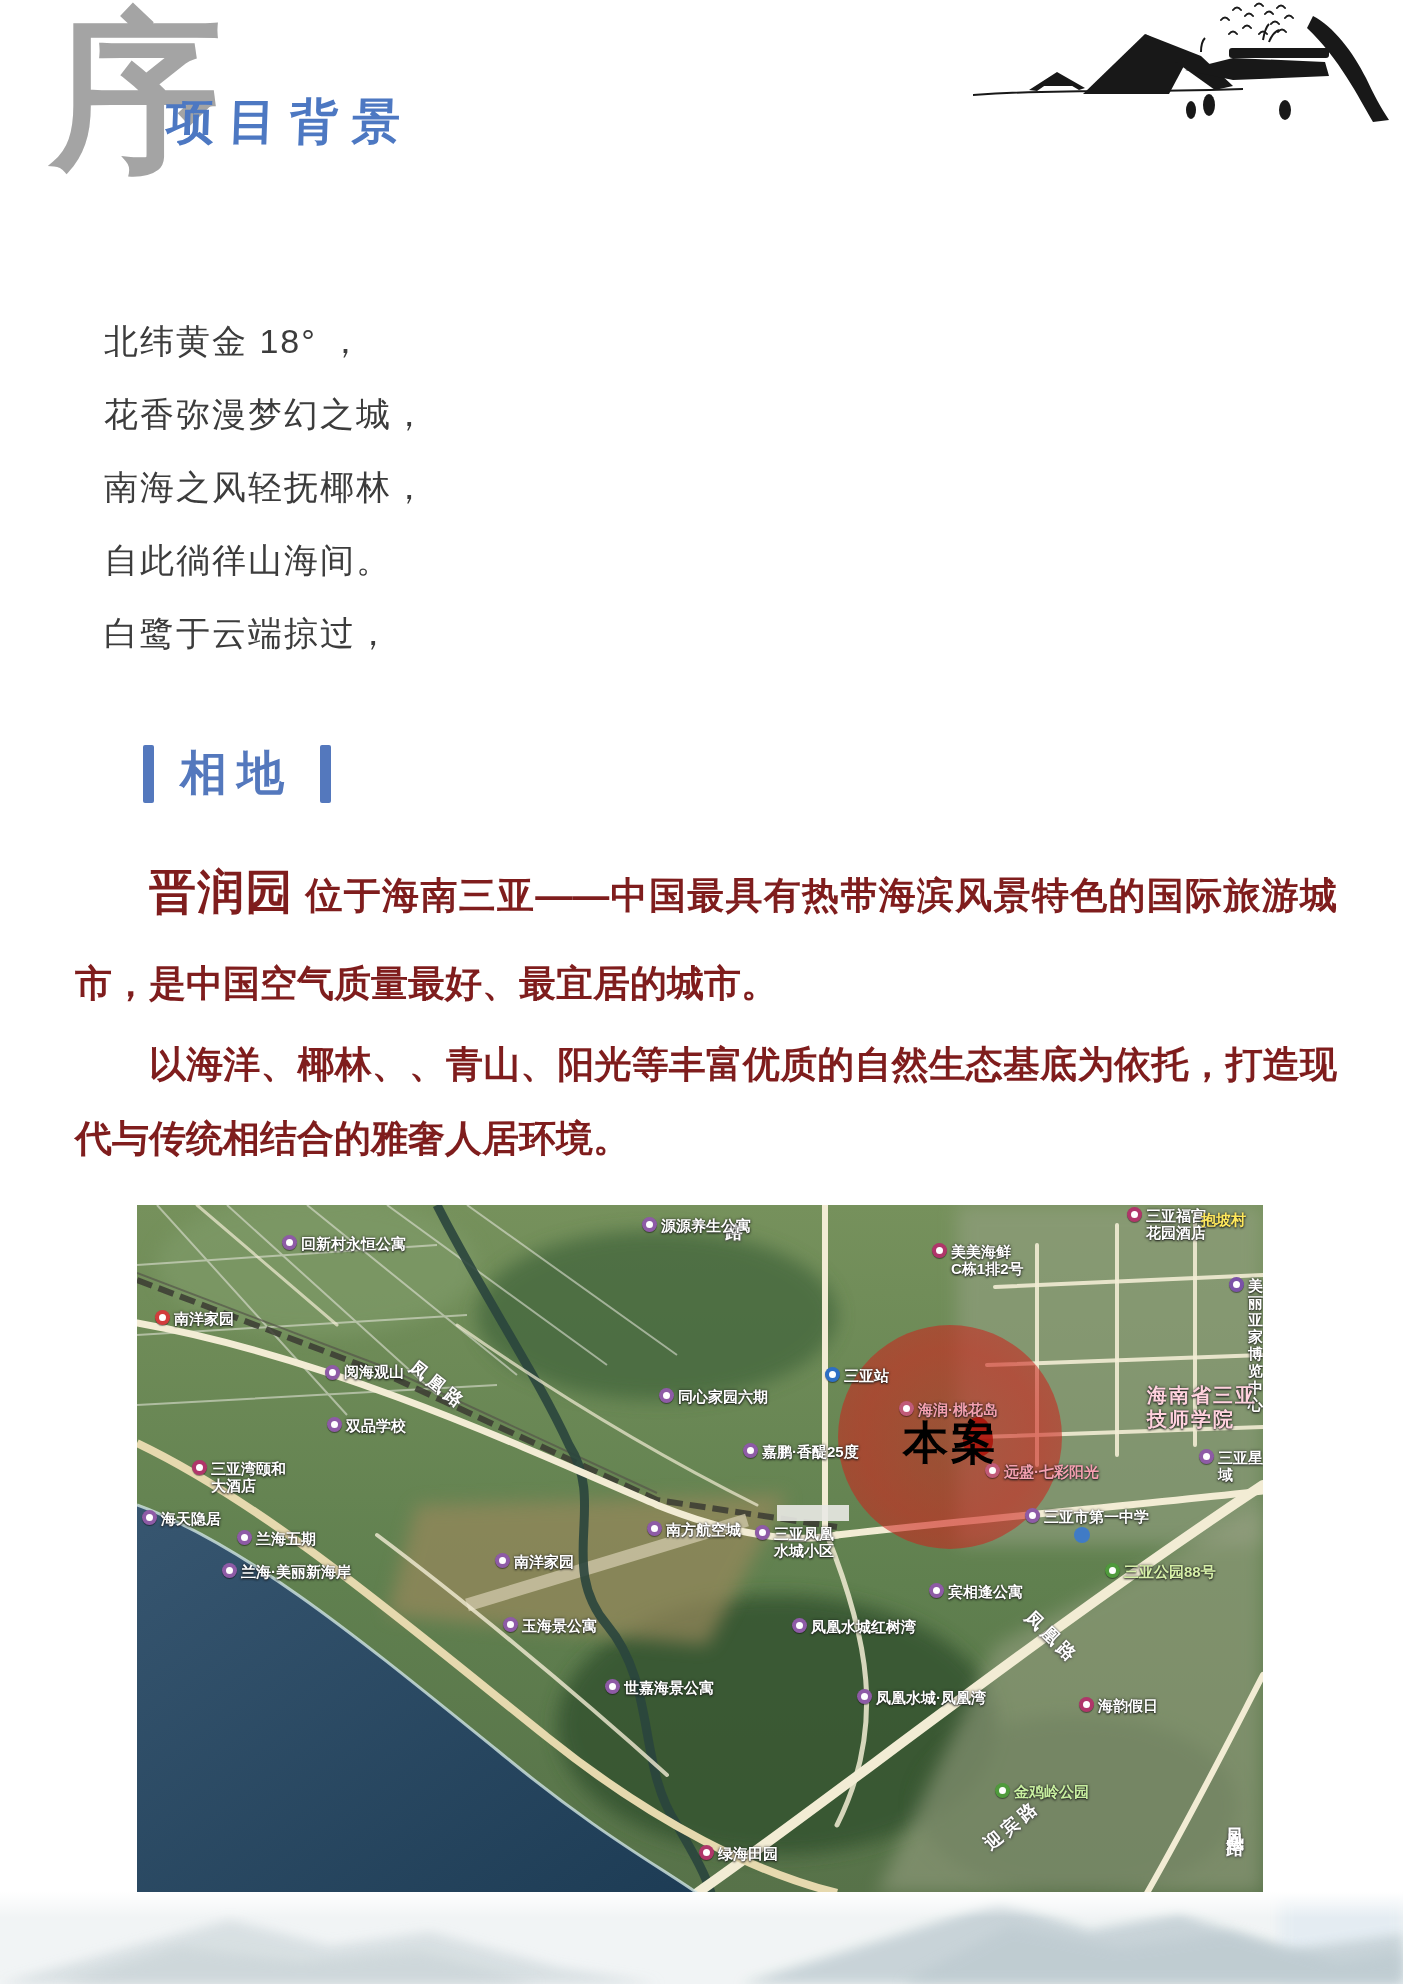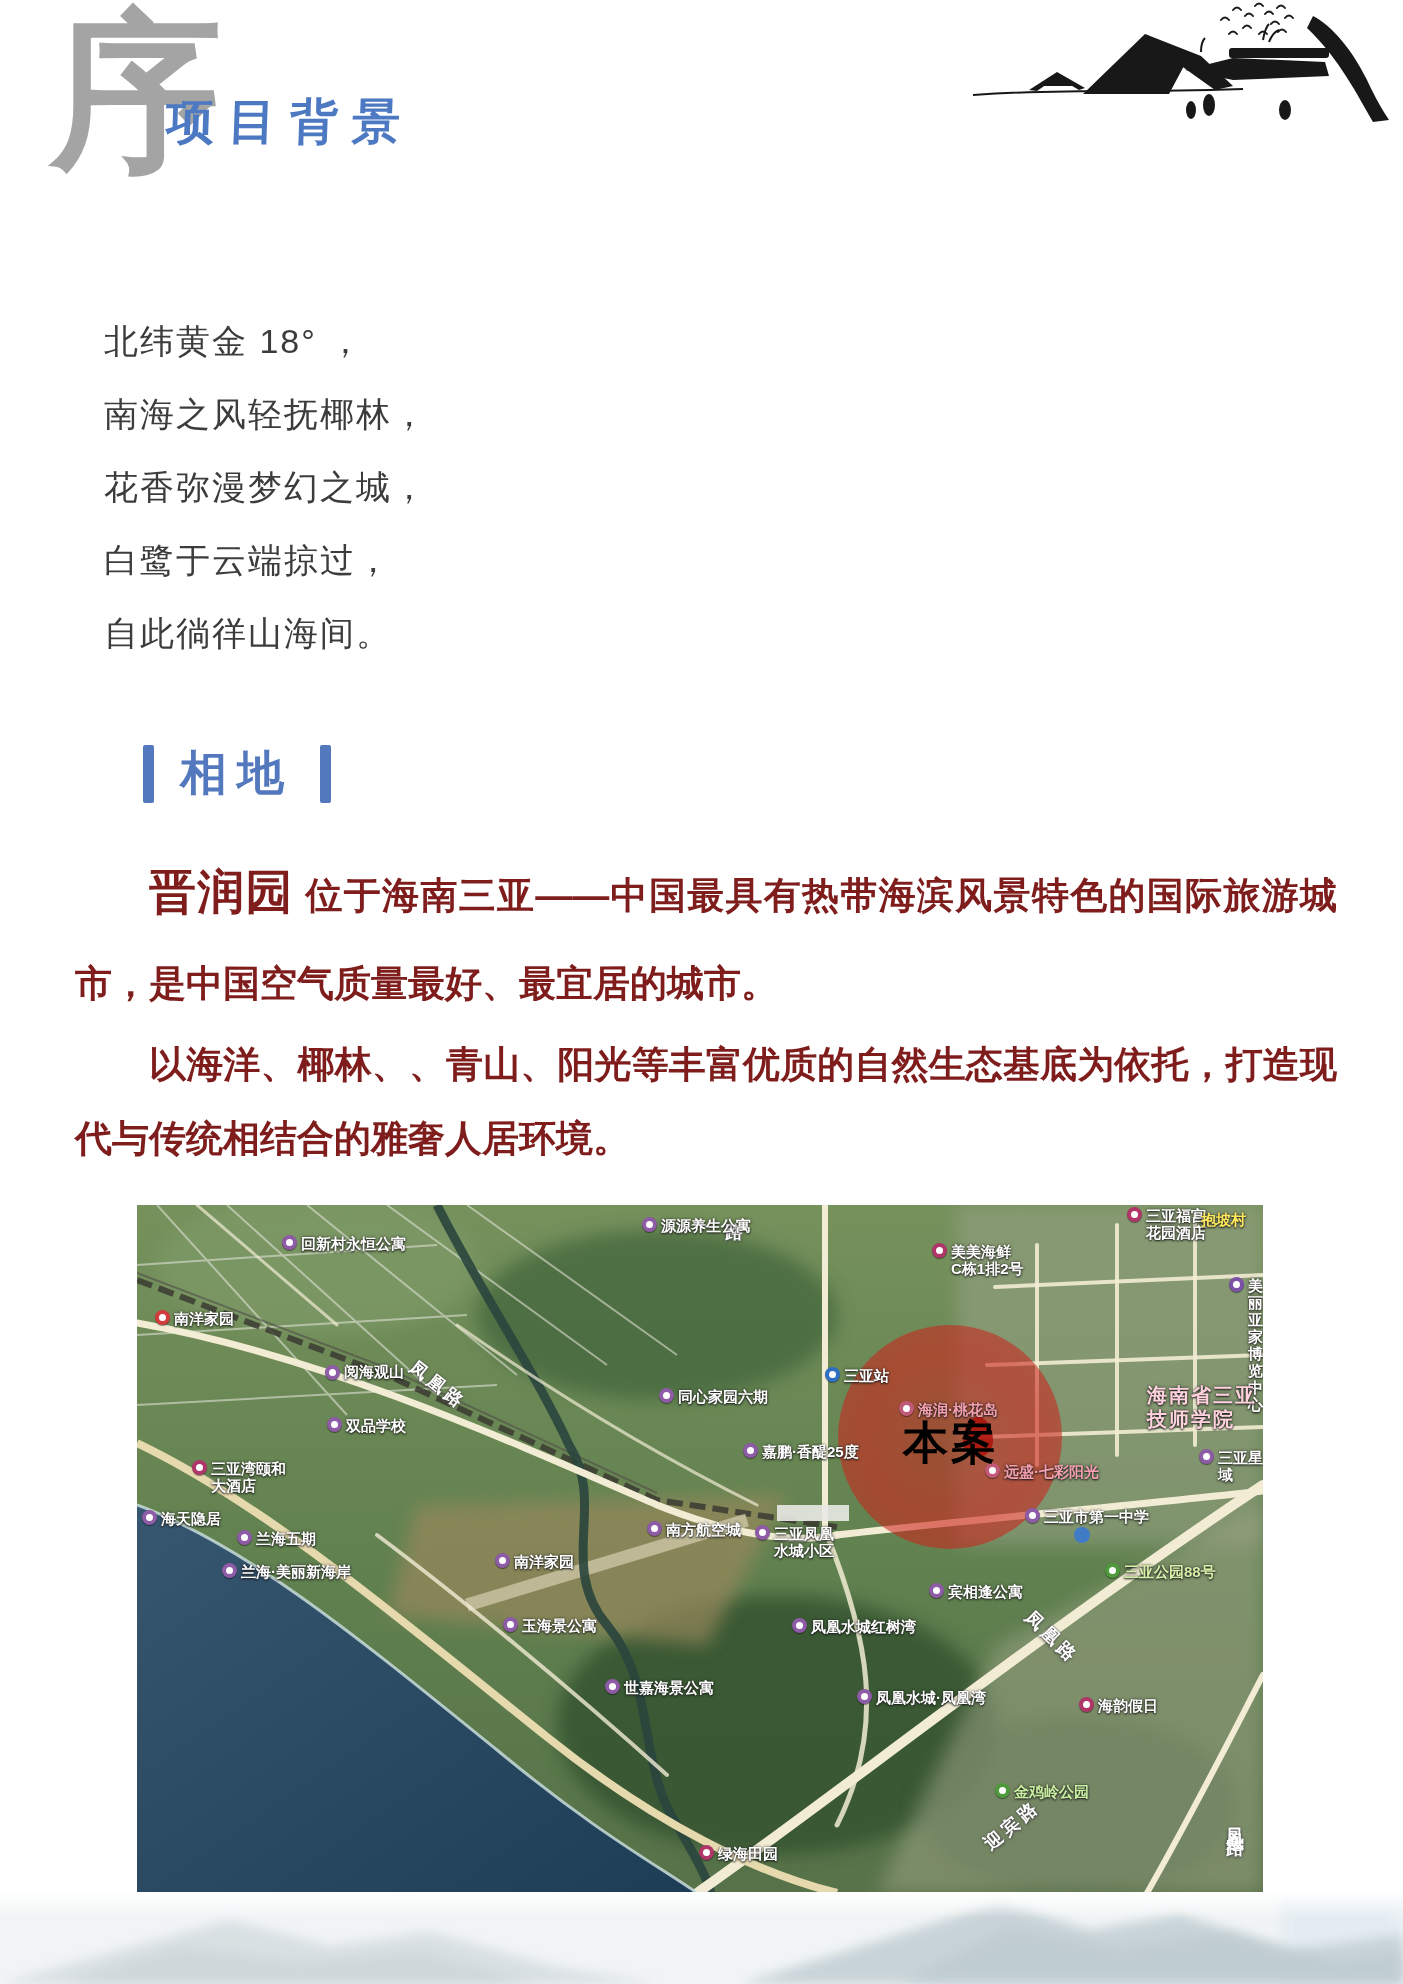--- a/index.html
+++ b/index.html
@@ -81,24 +81,24 @@
       <path d="M380,16 C400,26 420,52 433,78 C440,93 448,108 456,120 L440,122 C426,98 406,58 374,28 Z"></path>
       <ellipse cx="258" cy="110" rx="5" ry="9"></ellipse>
       <ellipse cx="276" cy="105" rx="6" ry="11"></ellipse>
       <ellipse cx="352" cy="110" rx="6" ry="10"></ellipse>
       <path d="M330,40 q2,-12 6,-16 M336,42 q4,-10 10,-12 M268,52 q0,-10 4,-14" stroke="#181818" stroke-width="2" fill="none"></path>
     </g>
   </svg>
 
   <div class="poem">
       <div class="poem-line">北纬黄金 18° ，</div>
+      <div class="poem-line">花香弥漫梦幻之城，</div>
       <div class="poem-line">南海之风轻抚椰林，</div>
-      <div class="poem-line">花香弥漫梦幻之城，</div>
+      <div class="poem-line">自此徜徉山海间。</div>
       <div class="poem-line">白鹭于云端掠过，</div>
-      <div class="poem-line">自此徜徉山海间。</div>
     </div>
 
   <div class="section-head">
     <div class="vbar"></div>
     <div class="section-title">相地</div>
     <div class="vbar"></div>
   </div>
 
   <div class="body-text">
     <p class="p1"><span class="lead">晋润园</span><span> 位于海南三亚——中国最具有热带海滨风景特色的国际旅游城市，是中国空气质量最好、最宜居的城市。</span></p>

